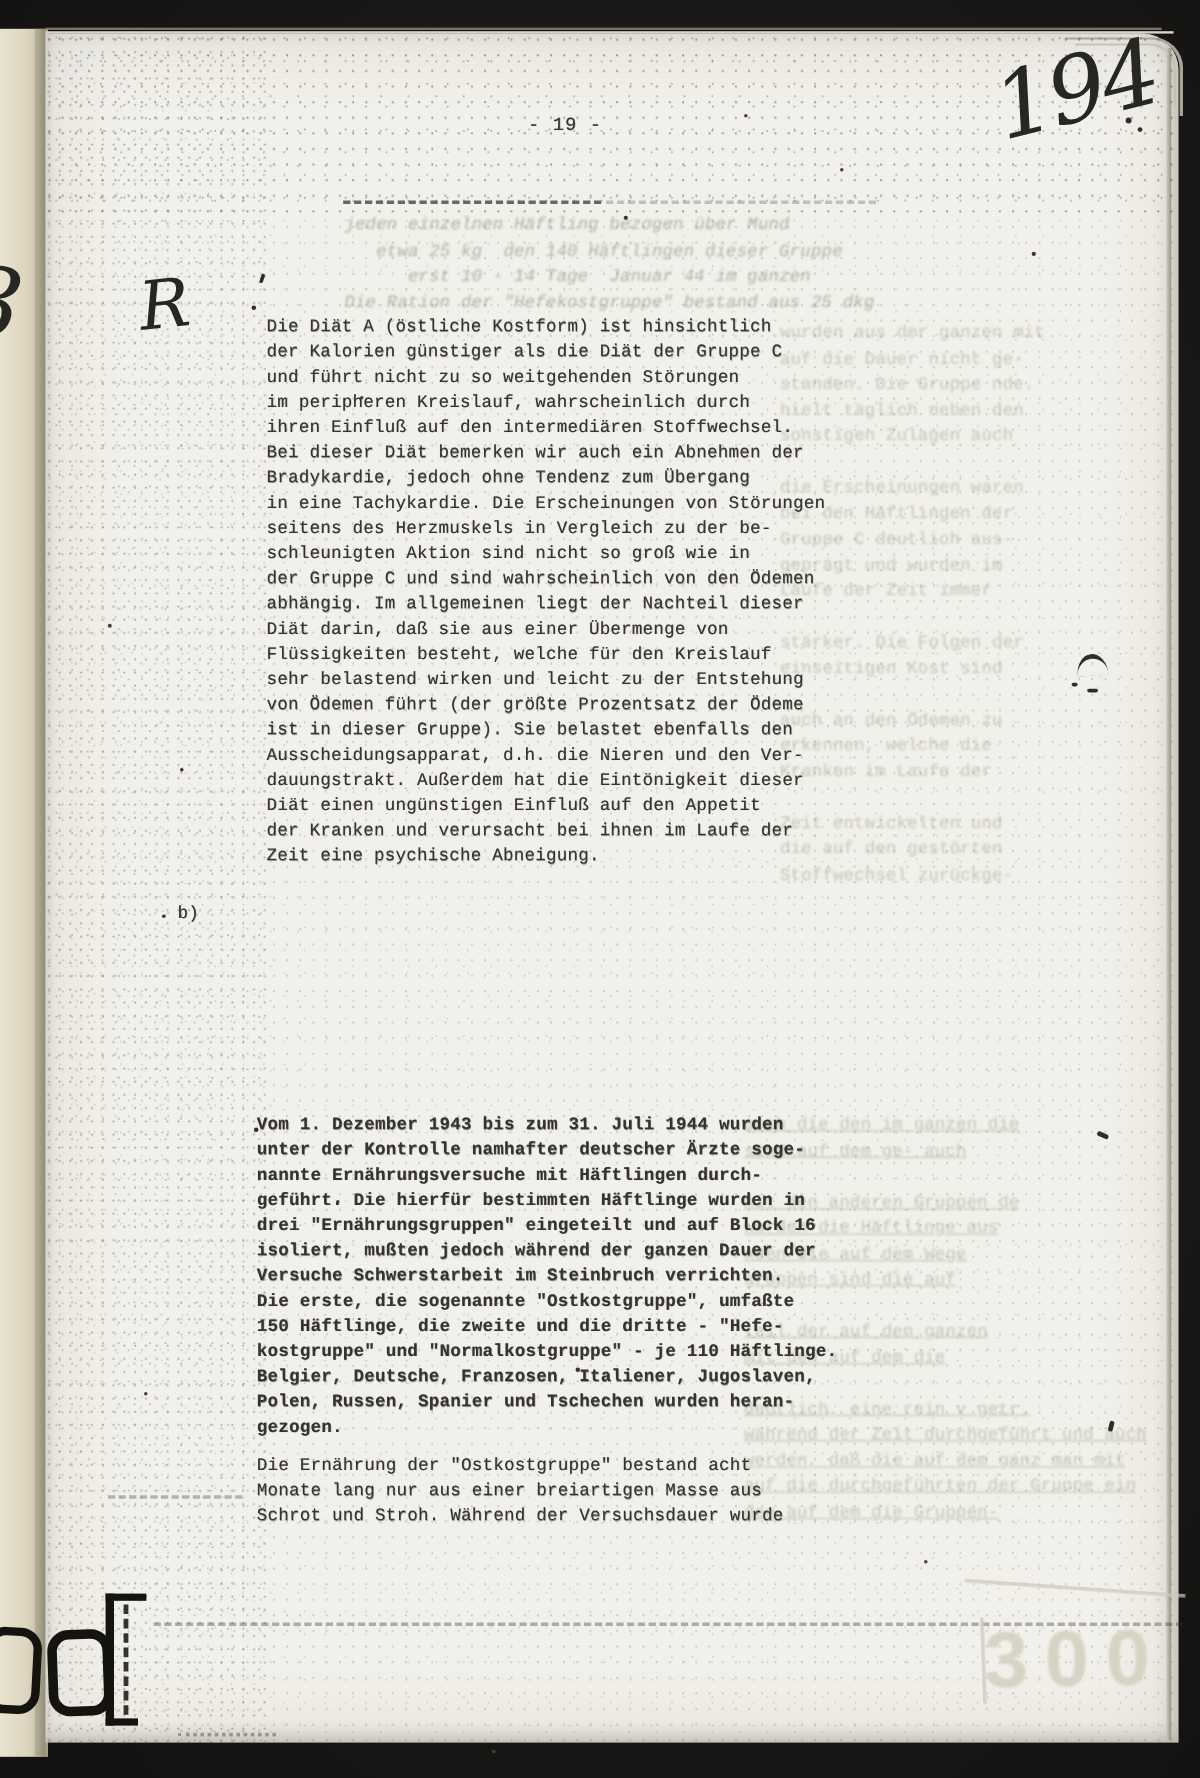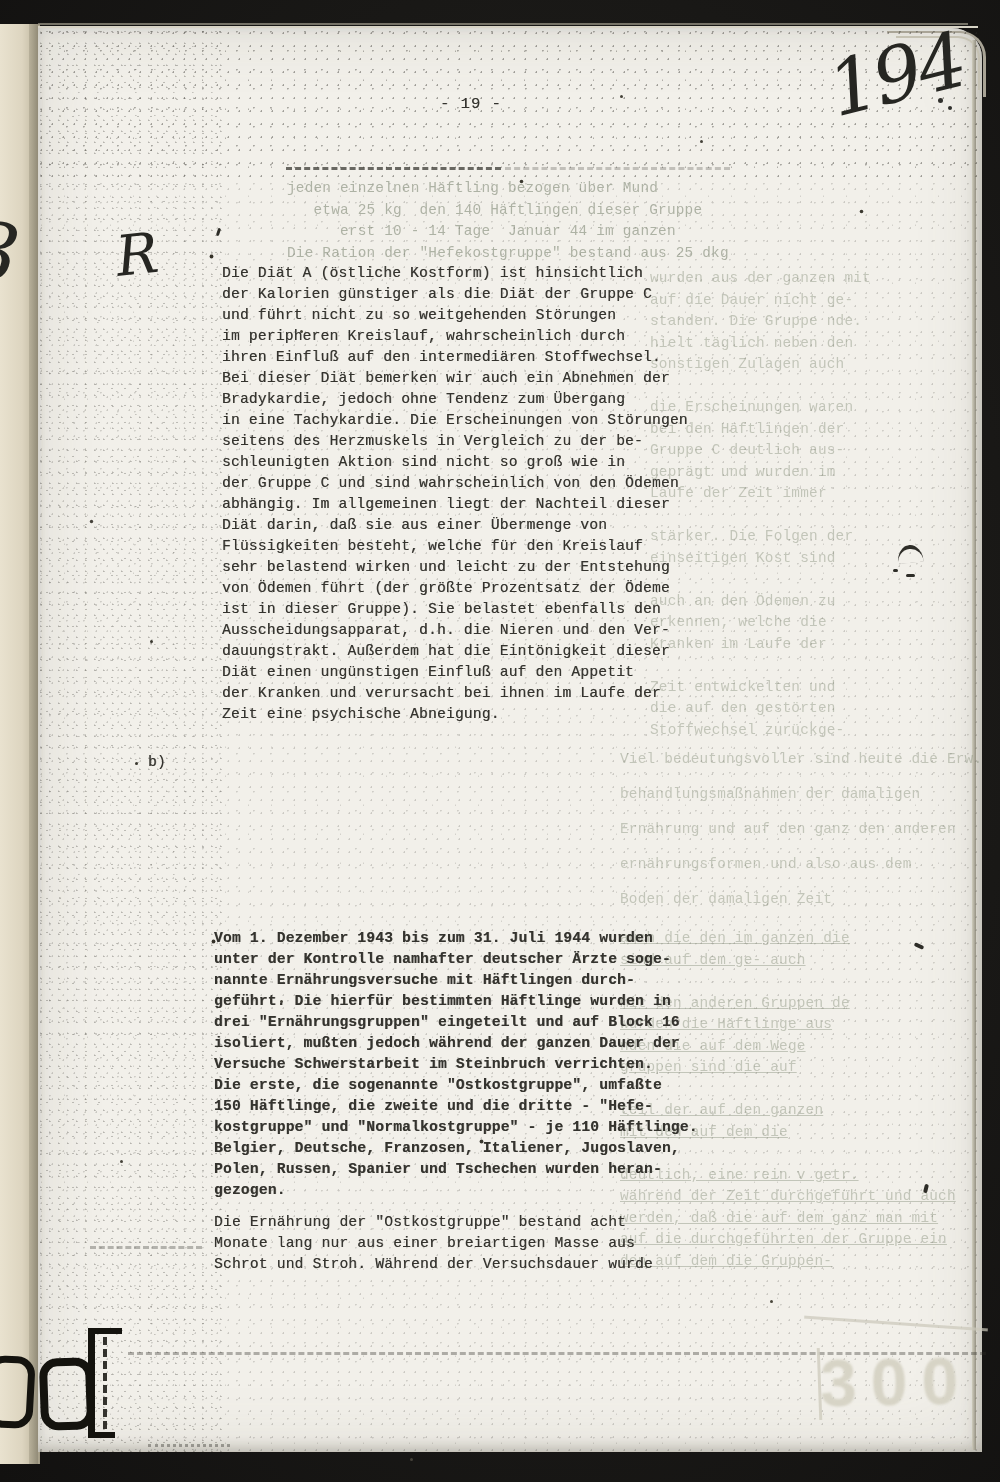--- a/index.html
+++ b/index.html
@@ -50,21 +50,21 @@
       150px -310px 0 0 #4a473c, 330px 500px 0 .4px #3a382f, 130px 360px 0 0 #45423a,
       710px -430px 0 .3px #3a382f, 620px 660px 0 0 #4a473c, -40px 860px 0 .3px #3a382f,
       260px 818px 0 0 #45423a, 60px -385px 0 .4px #353229, 470px -545px 0 0 #45423a;}
   
   .tw{position:absolute;white-space:pre;color:#34332e;font-size:14.6px;line-height:21px;
     letter-spacing:.2px;text-shadow:.4px .4px .6px rgba(52,51,46,.55);}
   .tw-wide{line-height:35px;}
   
   .ghost{position:absolute;white-space:pre;font-size:14.4px;line-height:21.5px;
     color:#77816a;opacity:.38;filter:blur(.7px);letter-spacing:.2px;}
-  .ghost-top{color:#6b7560;opacity:.5;}
+  .ghost-top{color:#6b7560;opacity:.5;font-style:italic;}
   .ghost-wide{line-height:35px;}
   
   .hand{position:absolute;font-family:"DejaVu Serif", serif;font-style:italic;color:#262622;}
   .hw-194{left:828px;top:30px;font-size:76px;font-weight:500;transform:rotate(-14deg);letter-spacing:-3px;}
   .hw-dot{position:absolute;background:#30302c;border-radius:50%;}
   .hw-r{left:116px;top:222px;font-size:56px;transform:rotate(-6deg);}
   .hw-3{left:-32px;top:206px;font-size:80px;transform:rotate(8deg);}
   
   .dash-sep{position:absolute;border-top:3px dashed rgba(45,44,38,.7);}
   .mark-arc{position:absolute;left:897px;top:545px;width:26px;height:14px;
@@ -120,25 +120,20 @@
 stärker. Die Folgen der
 einseitigen Kost sind
 
 auch an den Ödemen zu
 erkennen, welche die
 Kranken im Laufe der
 
 Zeit entwickelten und
 die auf den gestörten
 Stoffwechsel zurückge-</div>
-  <div class="ghost ghost-wide" style="left:620px;top:742px;width:345px;">Viel bedeutungsvoller sind heute die Erw.
-behandlungsmaßnahmen der damaligen
-Ernährung und auf den ganz den anderen
-ernährungsformen und also aus dem
-Boden der damaligen Zeit</div>
   <div class="ghost" style="left:620px;top:928px;width:350px;text-decoration:underline;">auch die den im ganzen die
 sind auf dem ge- auch
 
 mit den anderen Gruppen de
 wurden die Häftlinge aus
 nden die auf dem Wege
 gruppen sind die auf
 
 teil der auf den ganzen
 mit den auf dem die

